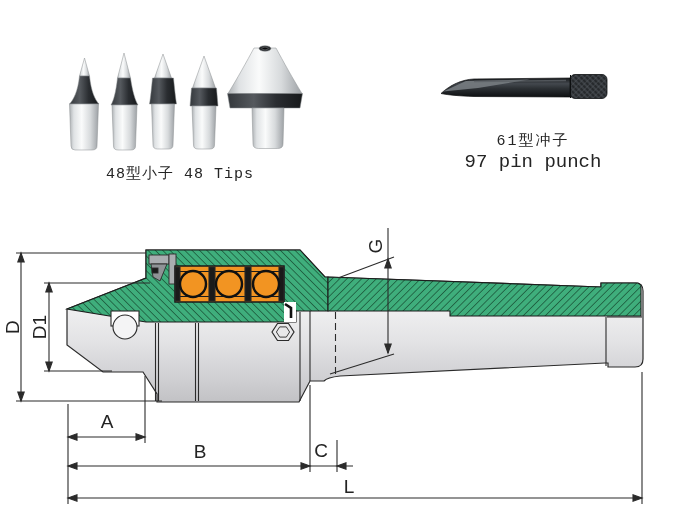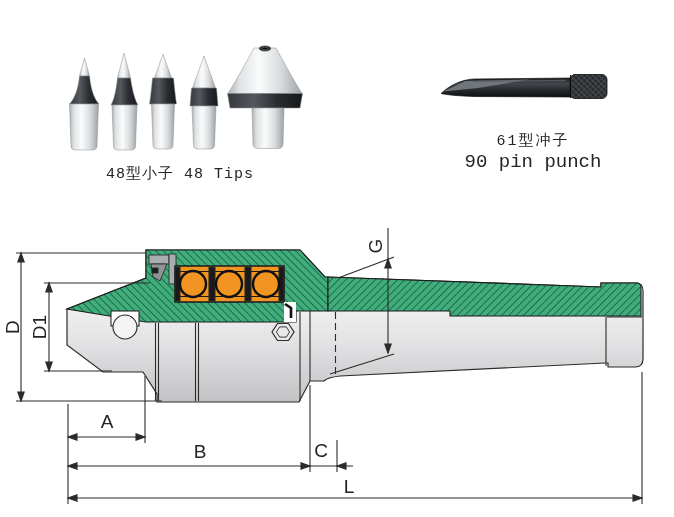--- a/index.html
+++ b/index.html
@@ -214,21 +214,21 @@
     </g>
   </g>
 </svg>
 
 <div class="caption cap-tips">
   <span>48型小子</span>
   <span>48 Tips</span>
 </div>
 <div class="caption cap-punch">
   <div class="l1">61型冲子</div>
-  <div class="l2">90 pin punch</div>
+  <div class="l2">97 pin punch</div>
 </div>
 
 <div class="dim rot d">D</div>
 <div class="dim rot d1">D1</div>
 <div class="dim rot g">G</div>
 <div class="dim a">A</div>
 <div class="dim b">B</div>
 <div class="dim c">C</div>
 <div class="dim l">L</div>
 

